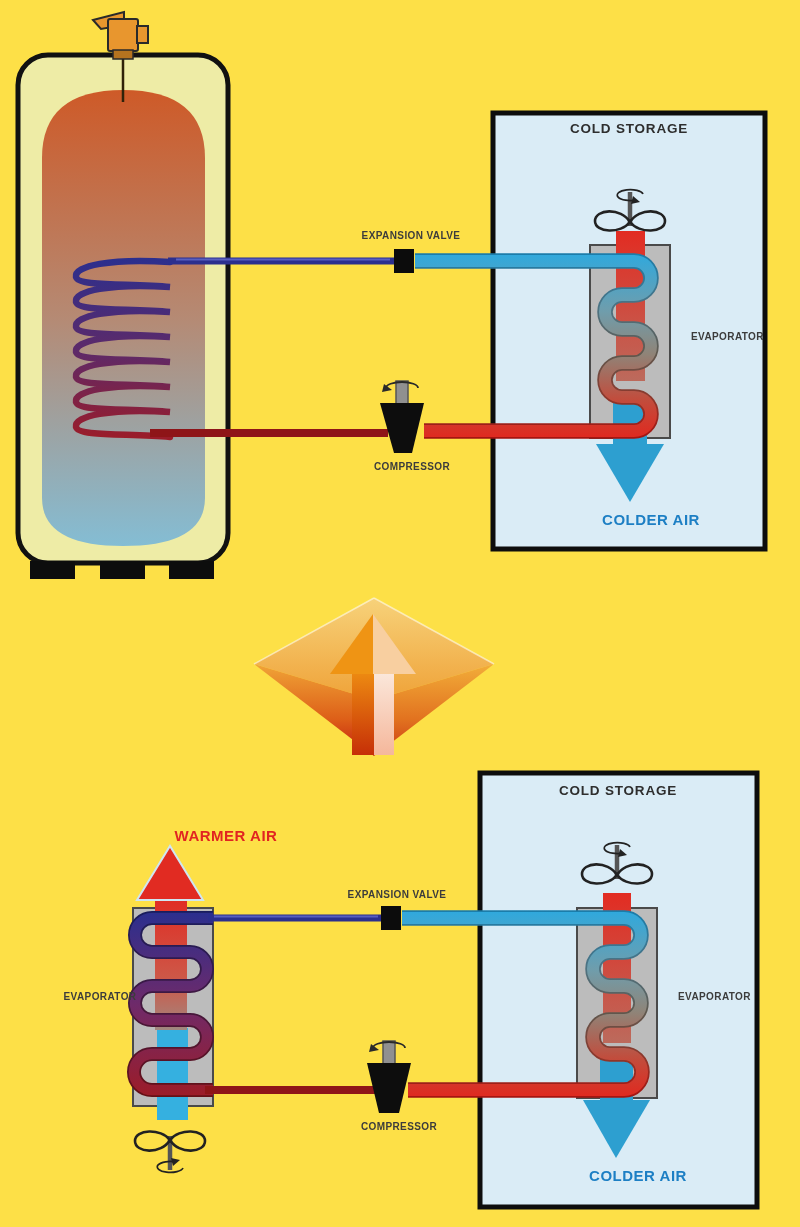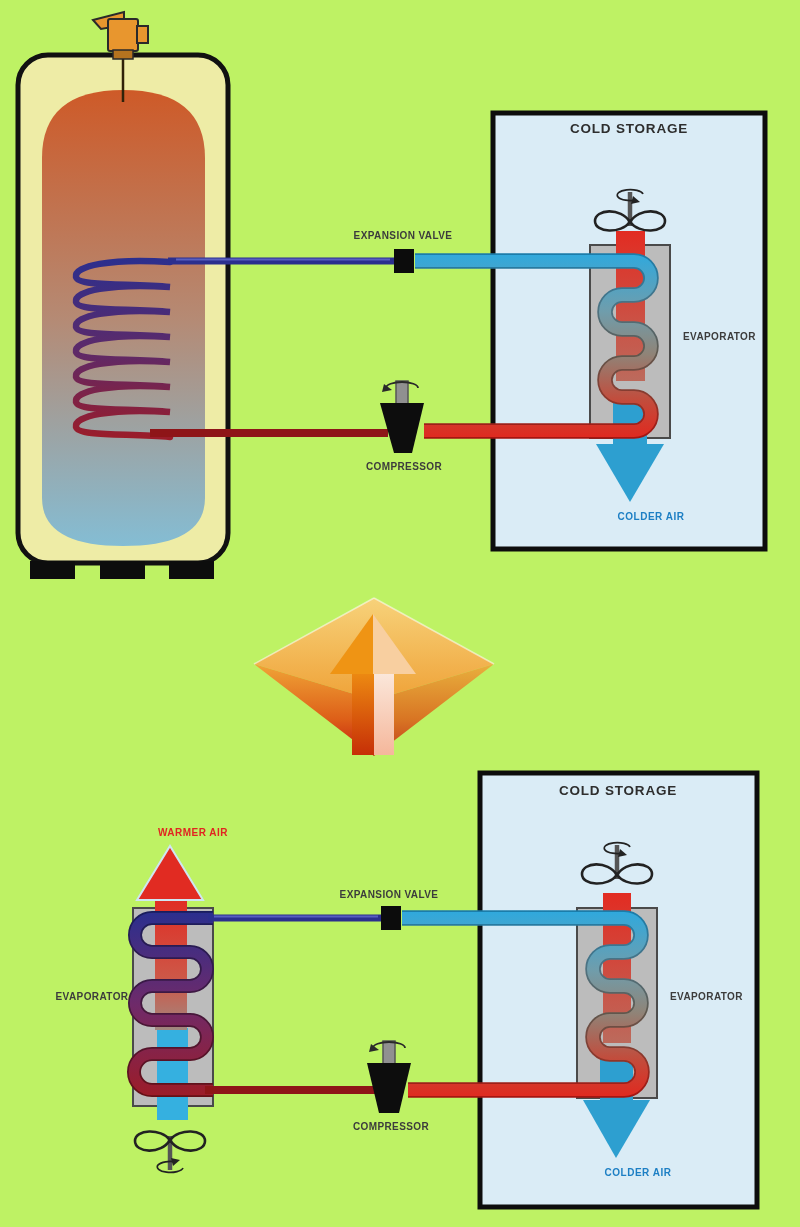--- a/index.html
+++ b/index.html
@@ -1,25 +1,25 @@
 <!DOCTYPE html>
 <html><head>
 <meta charset="utf-8">
 <style>
   html,body{margin:0;padding:0;background:#ffffff;}
-  #stage{position:relative;width:800px;height:1227px;background:#bef264;overflow:hidden;
+  #stage{position:relative;width:800px;height:1227px;background:#fde047;overflow:hidden;
          font-family:"Liberation Sans",sans-serif;}
   #scene{position:absolute;left:0;top:0;}
   .lbl{position:absolute;color:#3c3c3c;font-weight:700;letter-spacing:.4px;white-space:nowrap;}
   .c{transform:translateX(-50%);}
   .storage-title{font-size:13.5px;letter-spacing:.8px;color:#2e2e2e;}
-  .small{font-size:10px;}
-  .air{font-size:10px;letter-spacing:.5px;padding-left:42px;}
+  .small{font-size:10px;margin-left:8px;}
+  .air{font-size:15px;letter-spacing:.5px;padding-left:42px;}
   .blue-air{color:#1d7fc4;}
-  .red-air{color:#e12521;}
+  .red-air{color:#e12521;margin-left:33px;}
 </style>
 </head>
 <body>
 
 <div id="stage">
 
 <svg id="scene" width="800" height="1227" viewBox="0 0 800 1227">
   <defs>
     <linearGradient id="tankInner" x1="0" y1="0" x2="0" y2="1">
       <stop offset="0" stop-color="#ce5a28"></stop>

